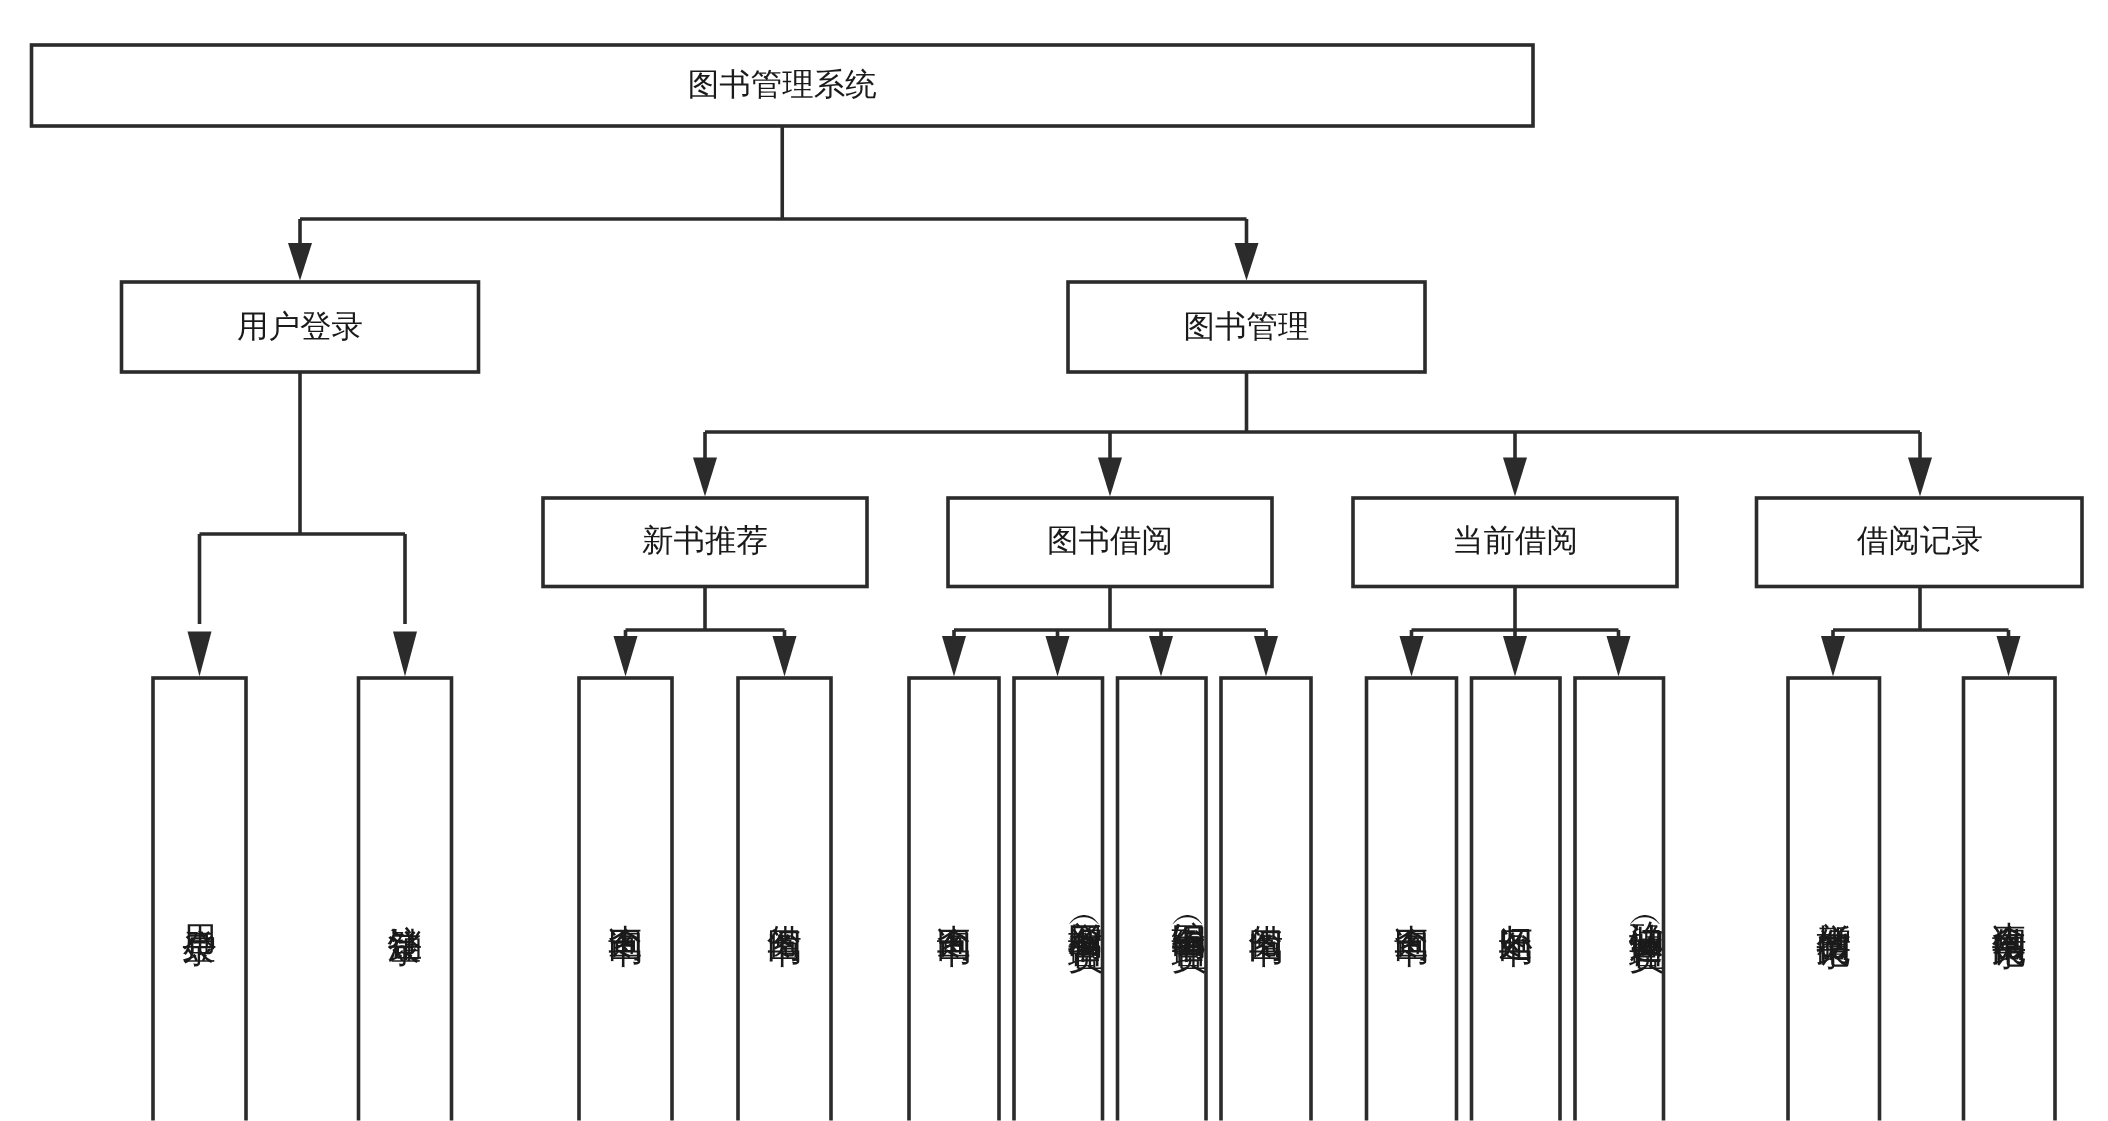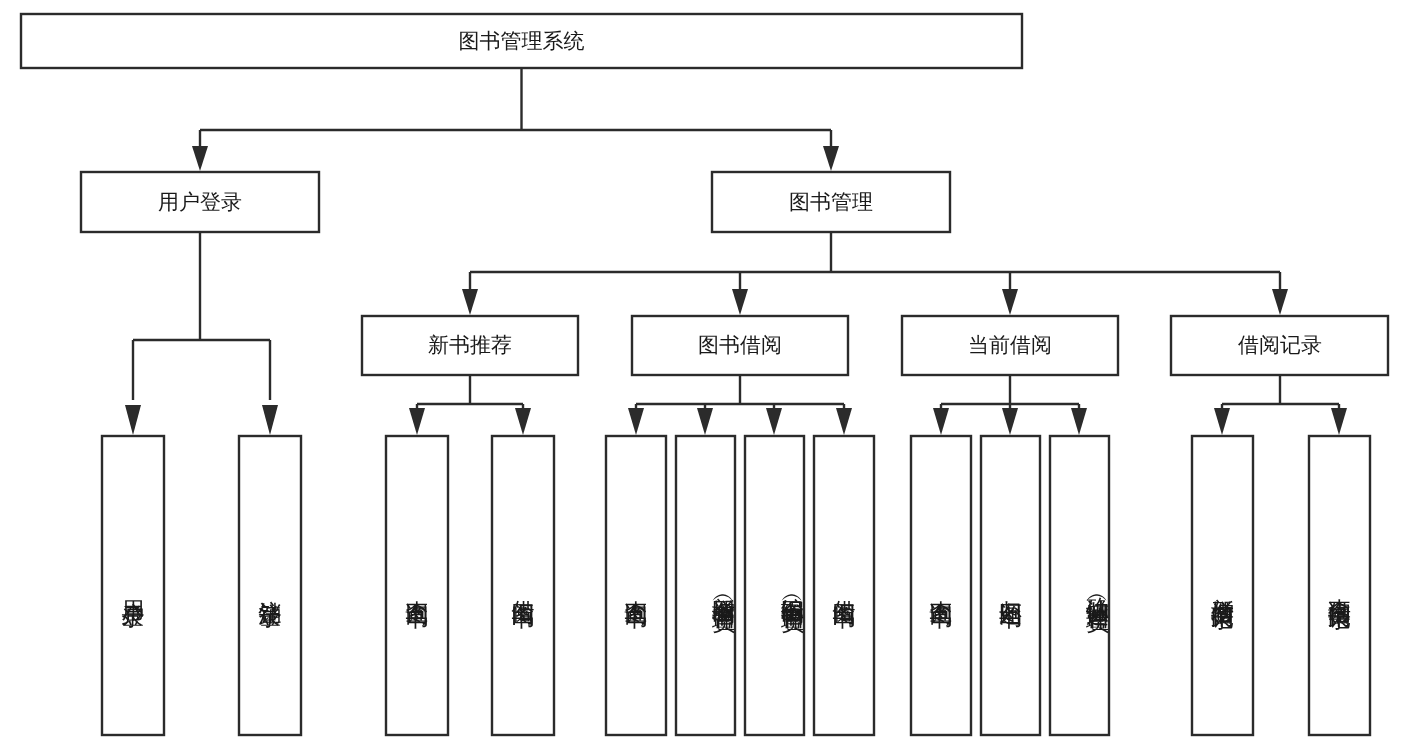--- a/index.html
+++ b/index.html
@@ -11,20 +11,21 @@
     width: 1405px;
     height: 747px;
     font-family: "Liberation Sans", "DejaVu Sans", sans-serif;
     overflow: hidden;
   }
   #diagram-root {
     position: relative;
     width: 1405px;
     height: 554px;
     background: #ffffff;
+    margin-top: 16px;
   }
   svg.chart-svg {
     position: absolute;
     top: 0;
     left: 0;
     width: 1405px;
     height: 747px;
     display: block;
   }
   .node-box {

